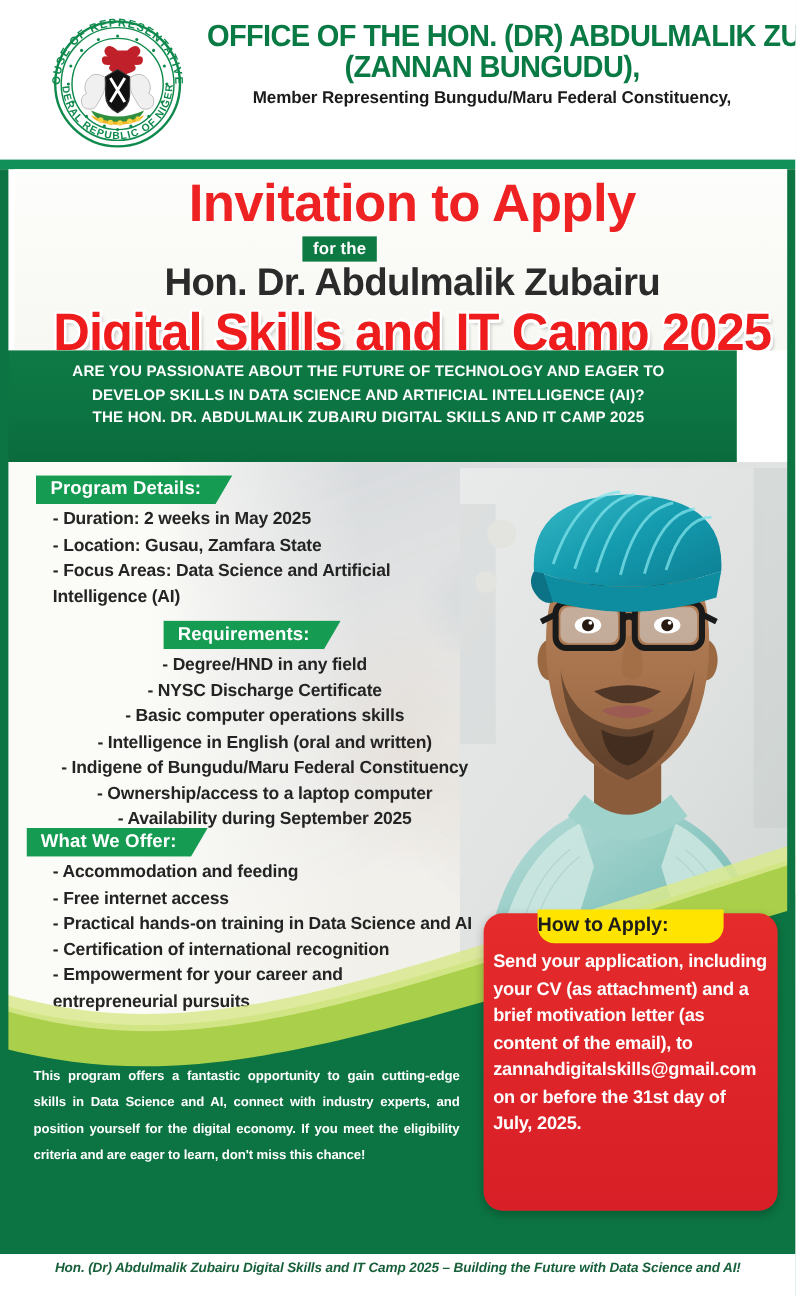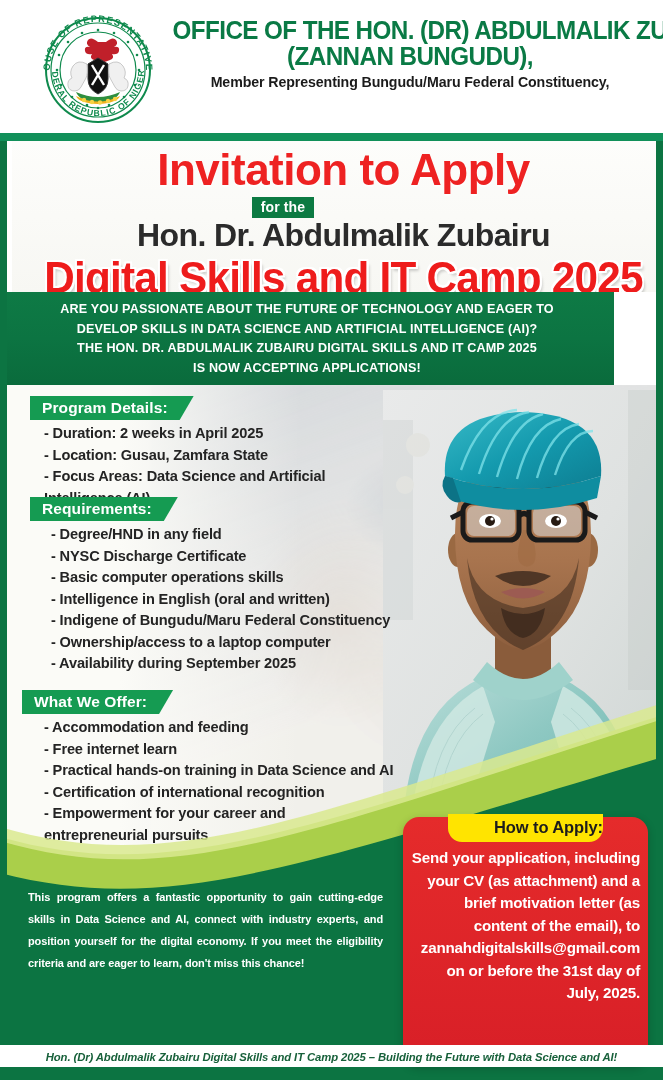--- a/index.html
+++ b/index.html
@@ -162,21 +162,21 @@
   .bullet{
     font-size:14.6px;font-weight:bold;color:#242424;
     line-height:21.5px;
     letter-spacing:-0.15px;
     white-space:nowrap;
   }
   .indent{padding-left:11px;}
 
   #sec-program{left:30px;top:11px;}
   #sec-program .bullet{padding-left:14px;}
-  #sec-requirements{left:30px;top:112px;}
+  #sec-requirements{left:30px;top:132px;text-align:center;}
   #sec-requirements .bullet{padding-left:21px;}
   #sec-offer{left:22px;top:305px;}
   #sec-offer .bullet{padding-left:22px;}
 
   
   .wave{
     position:absolute;left:0;top:385px;width:663px;height:695px;
     pointer-events:none;
   }
 
@@ -185,25 +185,25 @@
     position:absolute;left:28px;top:886px;width:355px;
     color:#ffffff;
     font-size:11px;font-weight:bold;
     line-height:22px;
     text-align:justify;
     letter-spacing:-0.1px;
   }
 
   
   .apply-card{
-    position:absolute;left:403px;top:817px;width:245px;height:248px;
+    position:absolute;left:403px;top:761px;width:245px;height:248px;
     background:linear-gradient(180deg,#e52b2b 0%,#d81f27 100%);
     border-radius:16px;
     box-shadow:0 3px 8px rgba(0,0,0,.22);
-    text-align:right;
+    text-align:left;
     box-sizing:border-box;
     padding:30px 8px 8px 8px;
   }
   .apply-pill{
     position:absolute;left:45px;top:-3px;width:155px;
     background:#ffe400;
     border-radius:0 0 14px 14px;
     color:#1c1c1c;
     font-size:16.5px;font-weight:bold;
     padding:4px 0 5px 0;
@@ -212,21 +212,21 @@
   .apply-body{
     color:#ffffff;
     font-size:15.2px;font-weight:bold;
     line-height:22.5px;
     letter-spacing:-0.2px;
     word-break:break-word;
   }
 
   
   .footer{
-    position:absolute;left:0;top:1045px;width:663px;height:22px;
+    position:absolute;left:0;top:1045px;width:663px;height:35px;
     background:#ffffff;
     text-align:center;
   }
   .footer span{
     display:inline-block;
     margin-top:6px;
     font-size:11.3px;font-weight:bold;font-style:italic;
     color:#17603a;
     letter-spacing:-0.1px;
   }
@@ -315,21 +315,20 @@
       <span>for the</span>
     </div>
     <div class="honline">Hon. Dr. Abdulmalik Zubairu</div>
     <div class="campline">Digital Skills and IT Camp 2025</div>
   </div>
 
   <div class="intro">
     <div>ARE YOU PASSIONATE ABOUT THE FUTURE OF TECHNOLOGY AND EAGER TO</div>
     <div>DEVELOP SKILLS IN DATA SCIENCE AND ARTIFICIAL INTELLIGENCE (AI)?</div>
     <div>THE HON. DR. ABDULMALIK ZUBAIRU DIGITAL SKILLS AND IT CAMP 2025</div>
-    <div>IS NOW ACCEPTING APPLICATIONS!</div>
   </div>
 
   <div class="body-area">
     <div class="bg-photo"></div>
     <div class="bg-fade-left"></div>
 
     <div class="portrait">
       <svg width="280" height="430" viewBox="0 0 280 430">
         <defs>
           <linearGradient id="bgP" x1="0" y1="0" x2="1" y2="1">
@@ -424,21 +423,21 @@
           <path d="M172 85 q14 -44 38 -44"></path>
         </g>
         <path d="M62 86 q-6 10 2 20 q6 8 14 6 l-8 -24 z" fill="#0c7386"></path>
       </svg>
     </div>
 
     <div class="section" id="sec-program">
       <div class="ribbon-wrap">
         <span class="ribbon">Program Details:</span>
       </div>
-      <div class="bullet">- Duration: 2 weeks in April 2025</div>
+      <div class="bullet">- Duration: 2 weeks in May 2025</div>
       <div class="bullet">- Location: Gusau, Zamfara State</div>
       <div class="bullet">- Focus Areas: Data Science and Artificial</div>
       <div class="bullet indent">Intelligence (AI)</div>
     </div>
 
     <div class="section" id="sec-requirements">
       <div class="ribbon-wrap">
         <span class="ribbon">Requirements:</span>
       </div>
       <div class="bullet">- Degree/HND in any field</div>
@@ -448,21 +447,21 @@
       <div class="bullet">- Indigene of Bungudu/Maru Federal Constituency</div>
       <div class="bullet">- Ownership/access to a laptop computer</div>
       <div class="bullet">- Availability during September 2025</div>
     </div>
 
     <div class="section" id="sec-offer">
       <div class="ribbon-wrap">
         <span class="ribbon">What We Offer:</span>
       </div>
       <div class="bullet">- Accommodation and feeding</div>
-      <div class="bullet">- Free internet learn</div>
+      <div class="bullet">- Free internet access</div>
       <div class="bullet">- Practical hands-on training in Data Science and AI</div>
       <div class="bullet">- Certification of international recognition</div>
       <div class="bullet">- Empowerment for your career and</div>
       <div class="bullet indent">entrepreneurial pursuits</div>
     </div>
   </div>
 
   <div class="wave">
     <svg width="663" height="695" viewBox="0 0 663 695" preserveAspectRatio="none">
       <path d="M0 478 C160 520 300 468 663 360 L663 695 L0 695 Z" fill="#0c7442"></path>

